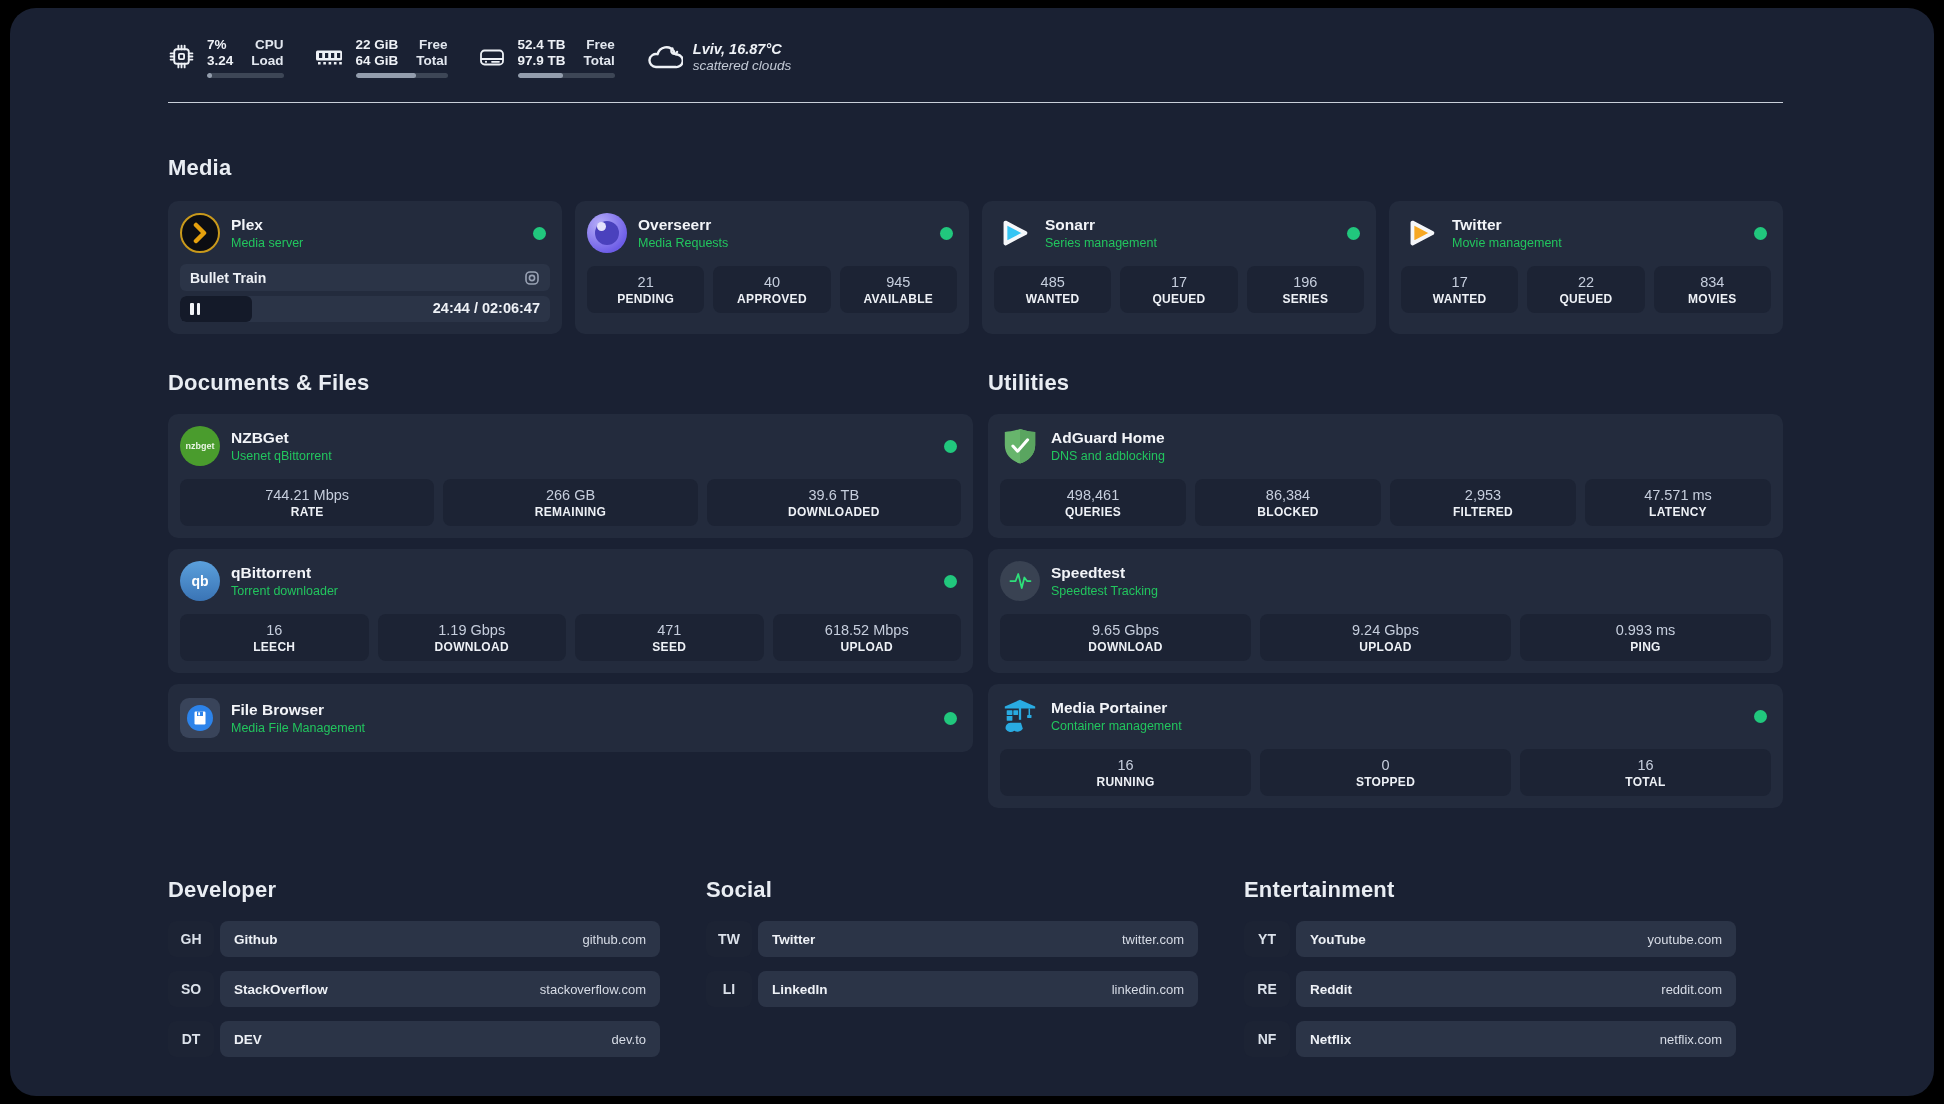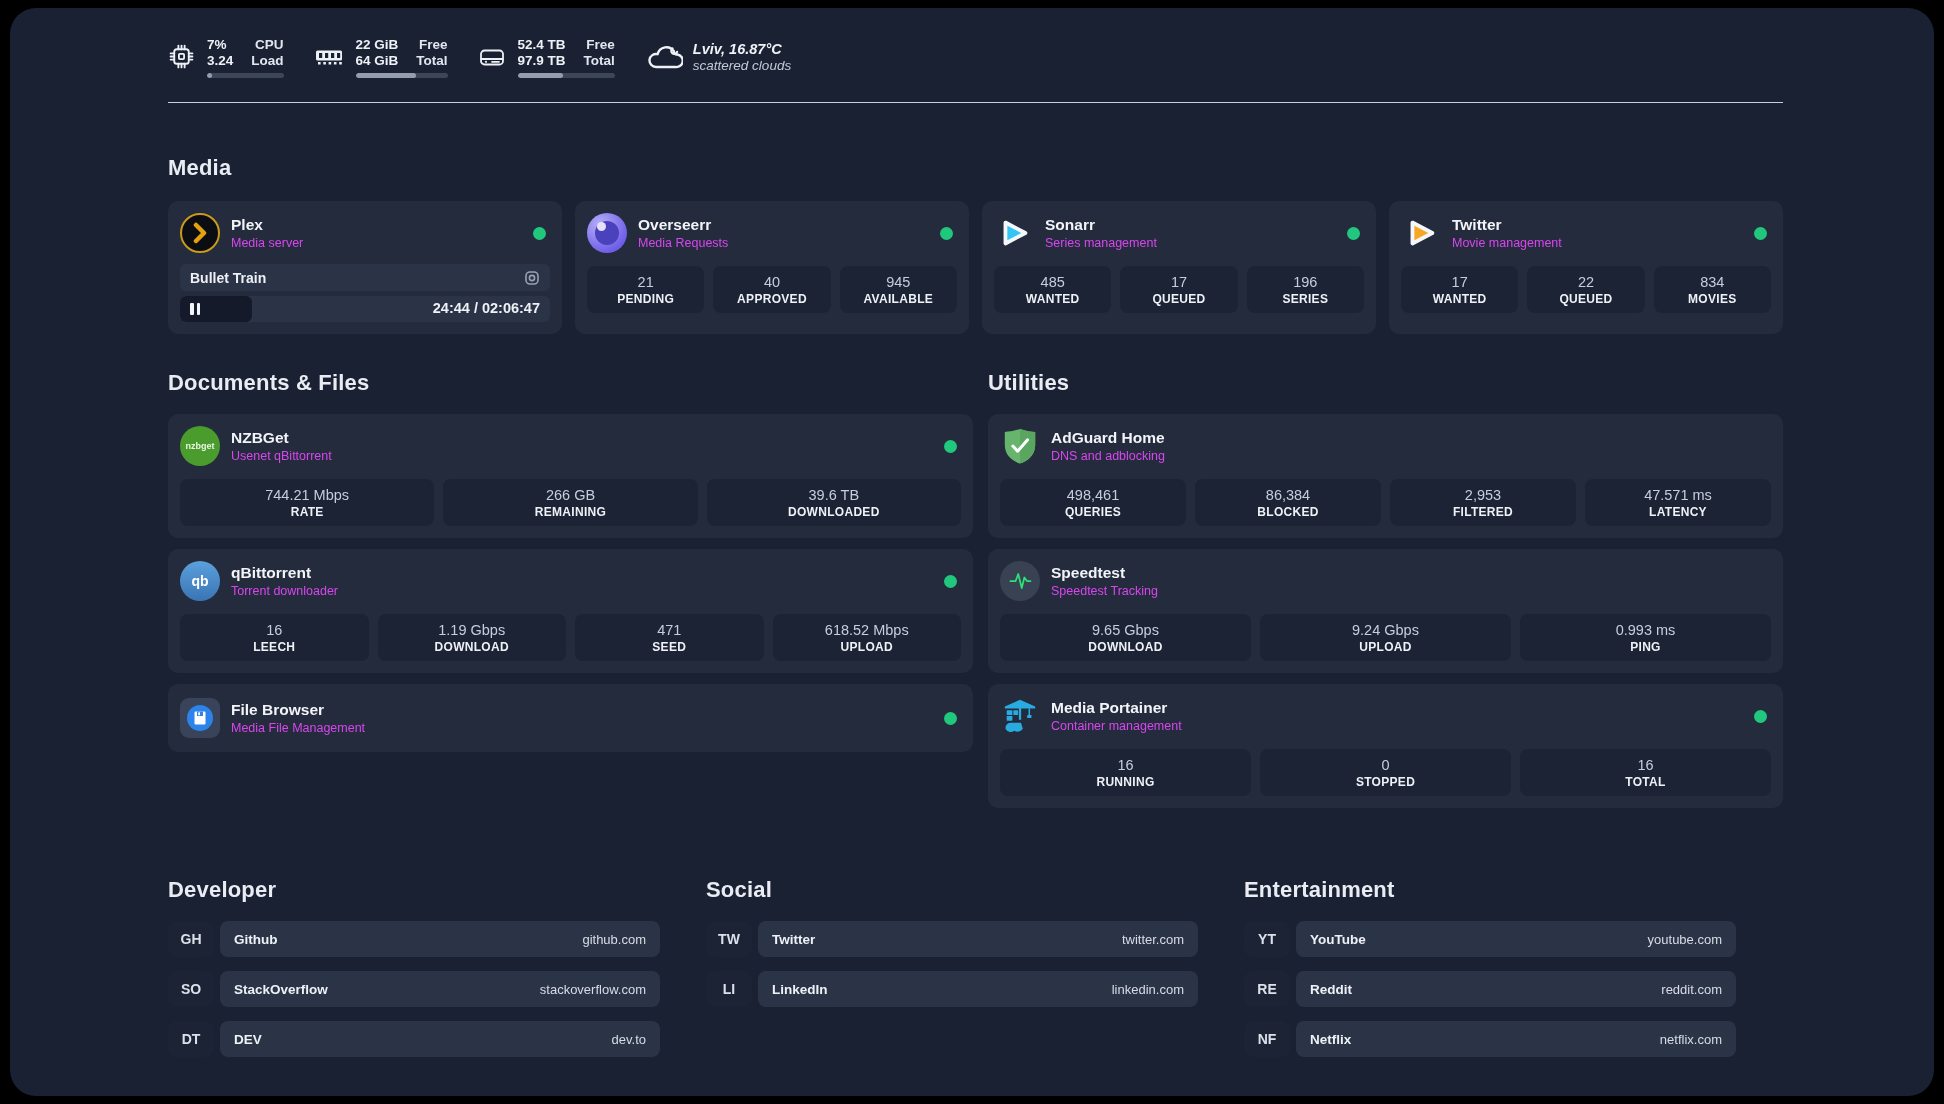--- a/index.html
+++ b/index.html
@@ -33,21 +33,21 @@
   
   h2.section-title { font-size:22px; font-weight:600; color:#e9edf3; letter-spacing:.2px; }
   .sec-media { margin-top:52px; }
   .sec-media h2 { margin-bottom:20px; }
   .media-grid { display:grid; grid-template-columns:repeat(4,1fr); gap:13px; }
 
   .card { background:#232b3d; border-radius:10px; padding:12px; min-height:124px; cursor:pointer; }
   .card-head { display:flex; align-items:center; }
   .app-meta { margin-left:11px; }
   .app-name { font-size:15.5px; font-weight:600; color:#f2f4f8; }
-  .app-desc { font-size:12.5px; color:#d946ef; margin-top:2px; }
+  .app-desc { font-size:12.5px; color:#22c55e; margin-top:2px; }
   .dot { width:13px; height:13px; border-radius:50%; background:#21c77d; margin-left:auto; margin-right:4px; flex:none; }
 
   .tiles { display:grid; gap:9px; margin-top:13px; }
   .cols3 { grid-template-columns:repeat(3,1fr); }
   .cols4 { grid-template-columns:repeat(4,1fr); }
   .tile { background:#1c2334; border-radius:8px; height:47px; display:flex; flex-direction:column; align-items:center; justify-content:center; }
   .tile-value { font-size:14.5px; color:#c6cedd; }
   .tile-label { font-size:12px; font-weight:700; color:#eef1f6; letter-spacing:.3px; margin-top:2px; }
 
   

